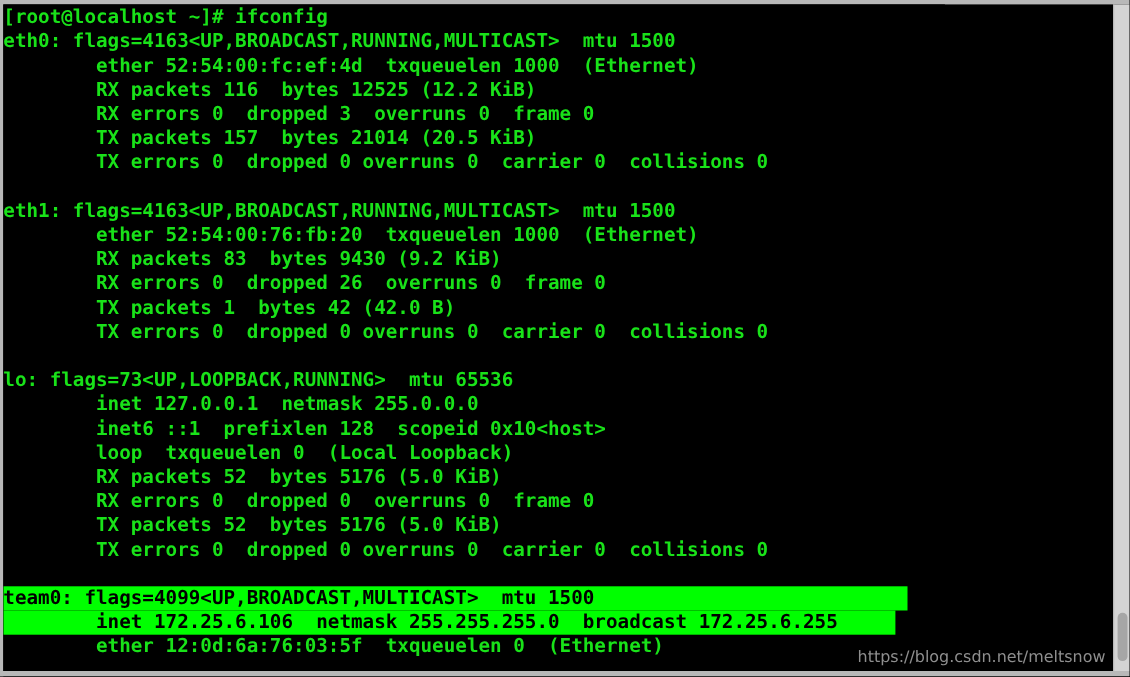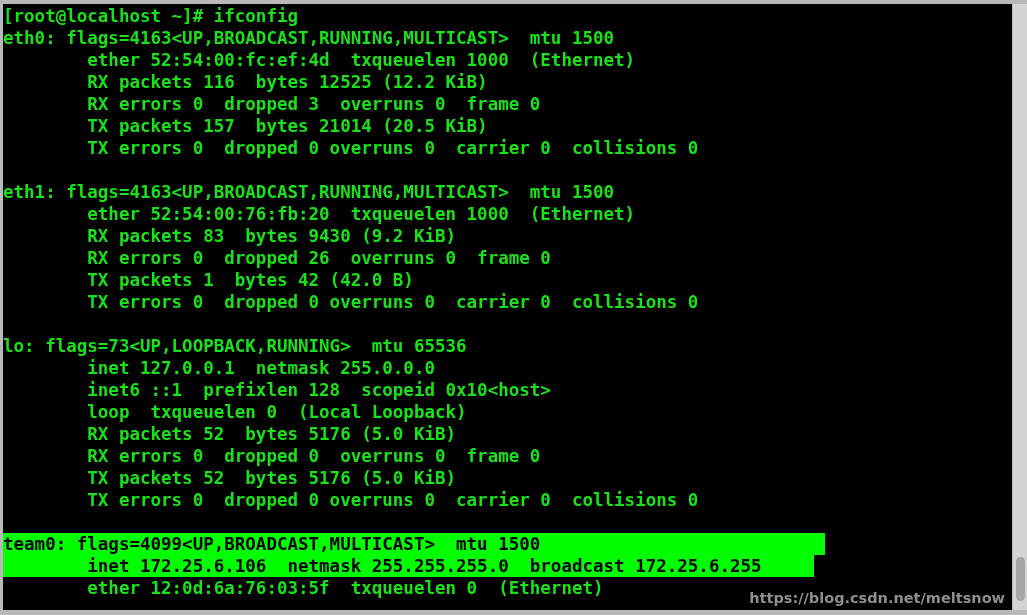--- a/index.html
+++ b/index.html
@@ -102,21 +102,21 @@
     border-radius: 5px;
   }
 
   
   #watermark {
     position: absolute;
     right: 22px;
     bottom: 9px;
     font-family: "DejaVu Sans", "Liberation Sans", sans-serif;
     font-size: 14.5px;
-    font-weight: bold;
+    font-weight: normal;
     color: #8e8e8e;
     letter-spacing: 0px;
     white-space: nowrap;
     pointer-events: none;
   }
 </style>
 </head>
 <body>
 
 <div id="terminal-window">

